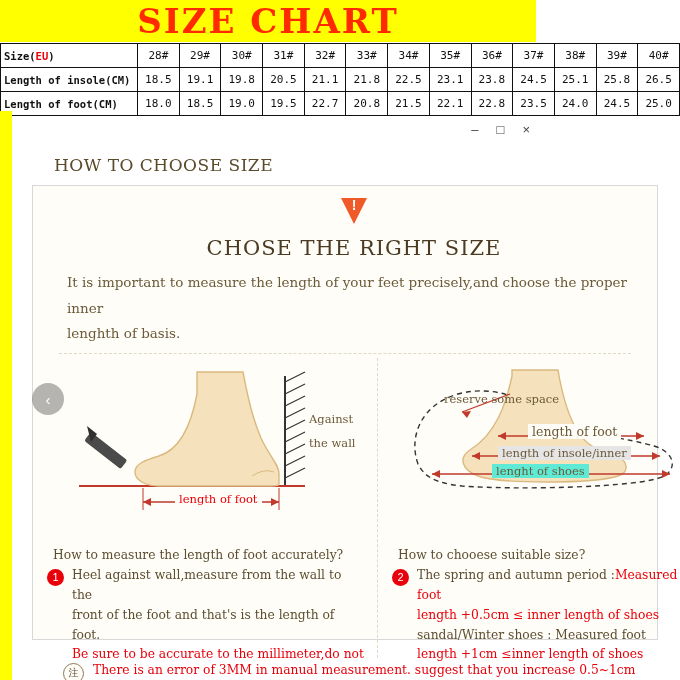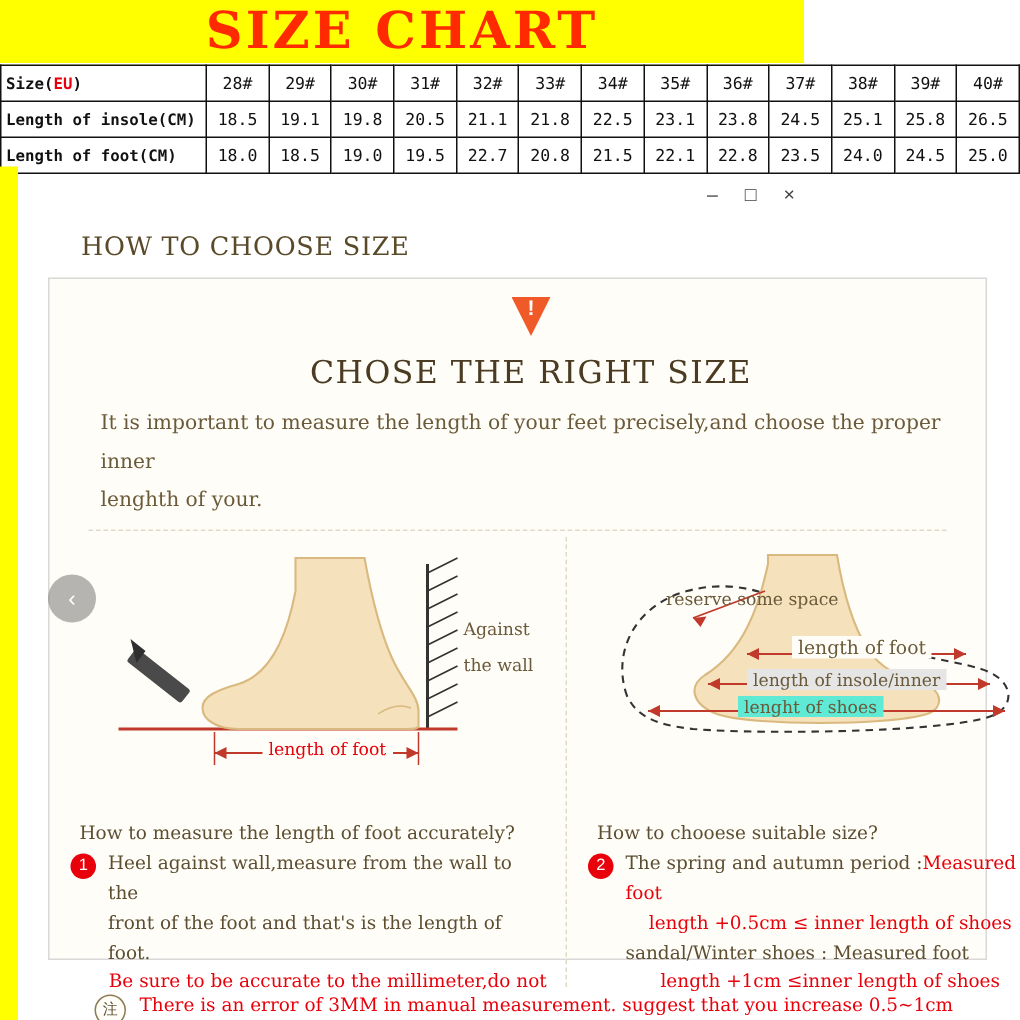--- a/index.html
+++ b/index.html
@@ -39,21 +39,21 @@
     background:#fff;
     overflow:hidden;white-space:nowrap;
   }
   table.size-table td.rowhead{
     text-align:left;
     padding-left:3px;
     font-size:10.5px;
     font-weight:bold;
     width:132px;
   }
-  .red{color:#e8000b;text-align:center;}
+  .red{color:#e8000b;}
   .dark{color:#111;}
 
   
   .winbar{
     position:relative;
     height:26px;
     background:#ffffff;
     border-bottom:1px solid #e3e3e3;
   }
   .winbtns{
@@ -266,21 +266,21 @@
 
     <div class="card">
 
       <div class="chose-head">
         <div class="warn-ico"></div>
         <div class="chose-title">CHOSE  THE  RIGHT  SIZE</div>
       </div>
 
       <div class="lede">
         <div>It  is  important  to  measure  the  length  of  your  feet  precisely,and  choose  the  proper  inner</div>
-        <div>lenghth of  your.</div>
+        <div>lenghth of  basis.</div>
       </div>
 
       <div class="hr-dash"></div>
 
       <div class="panes">
 
         <div class="pane left">
           <div class="fig">
             <svg width="320" height="150" viewBox="0 0 320 150">
 

